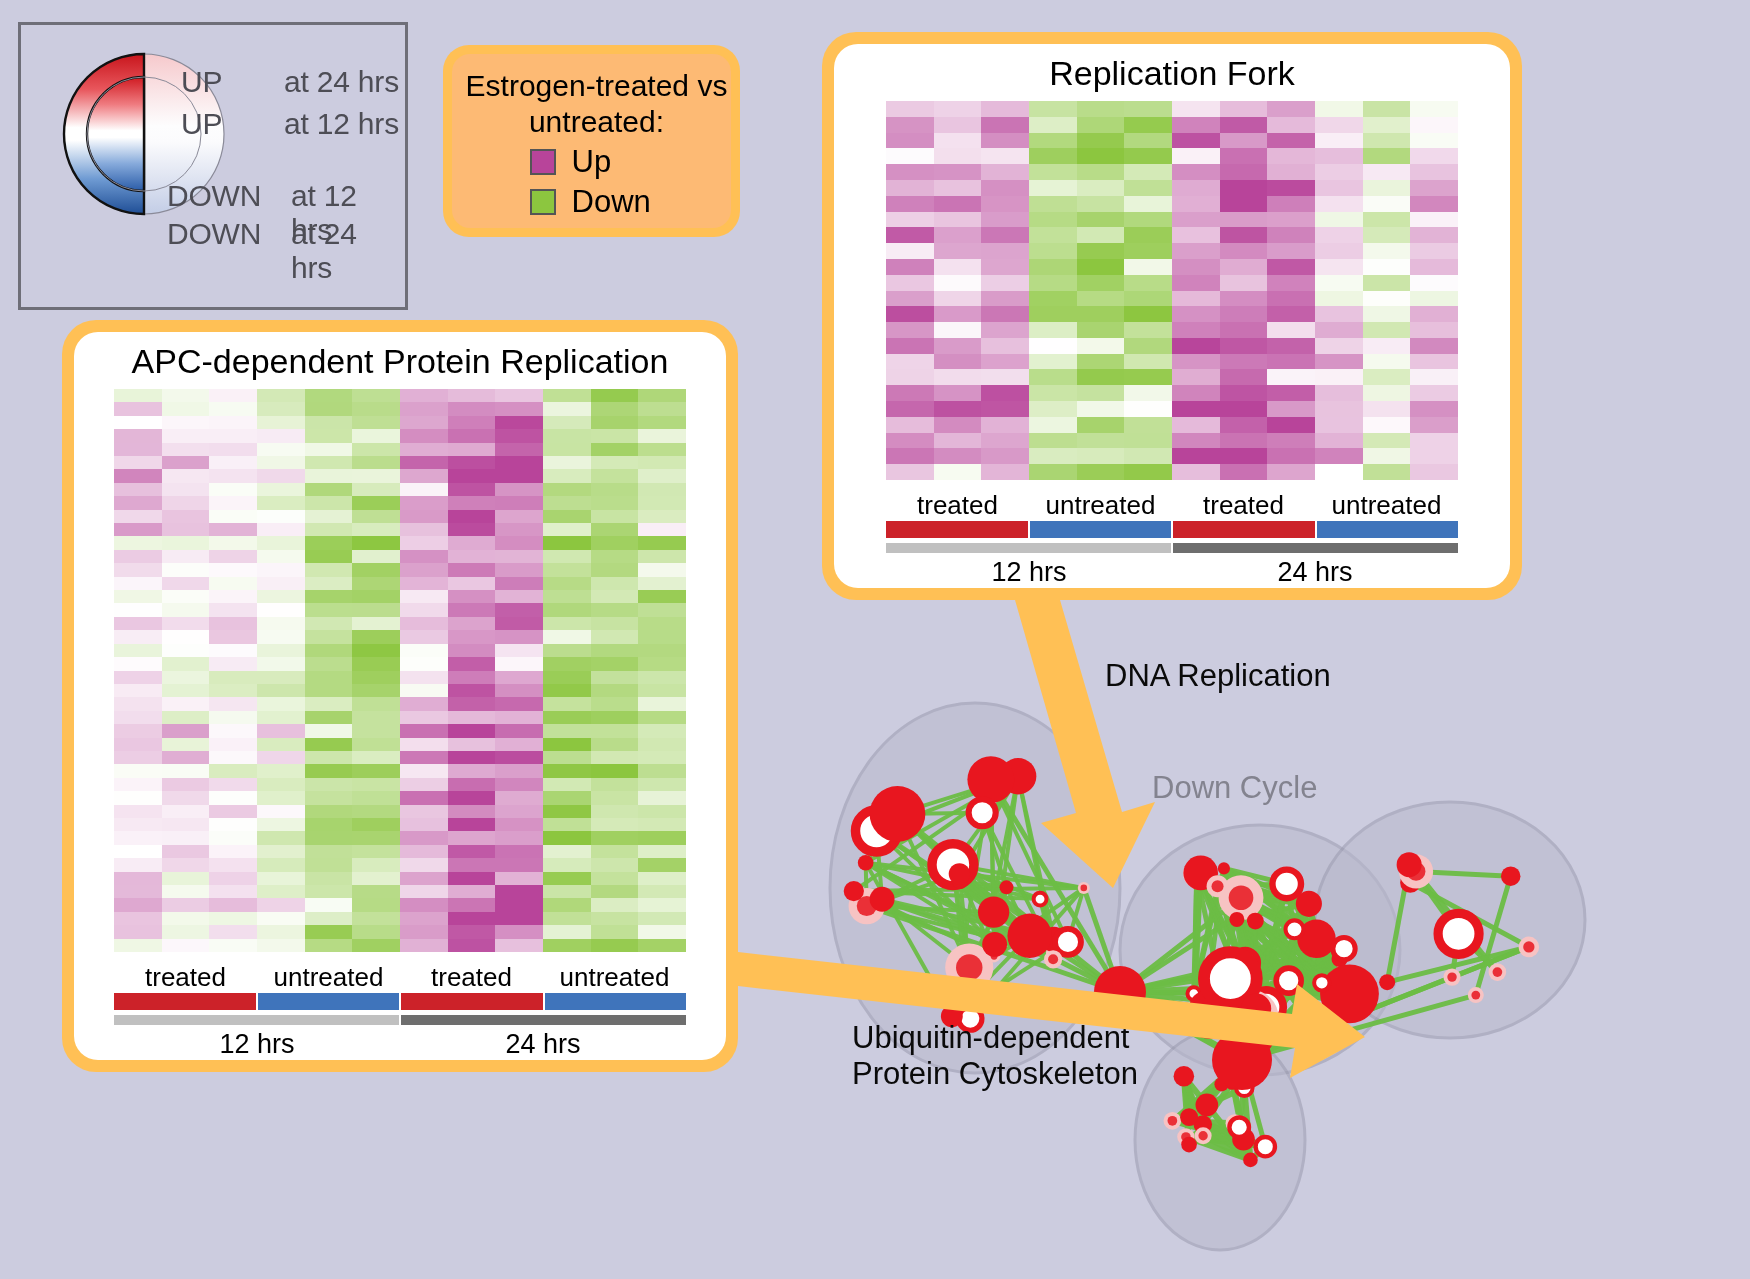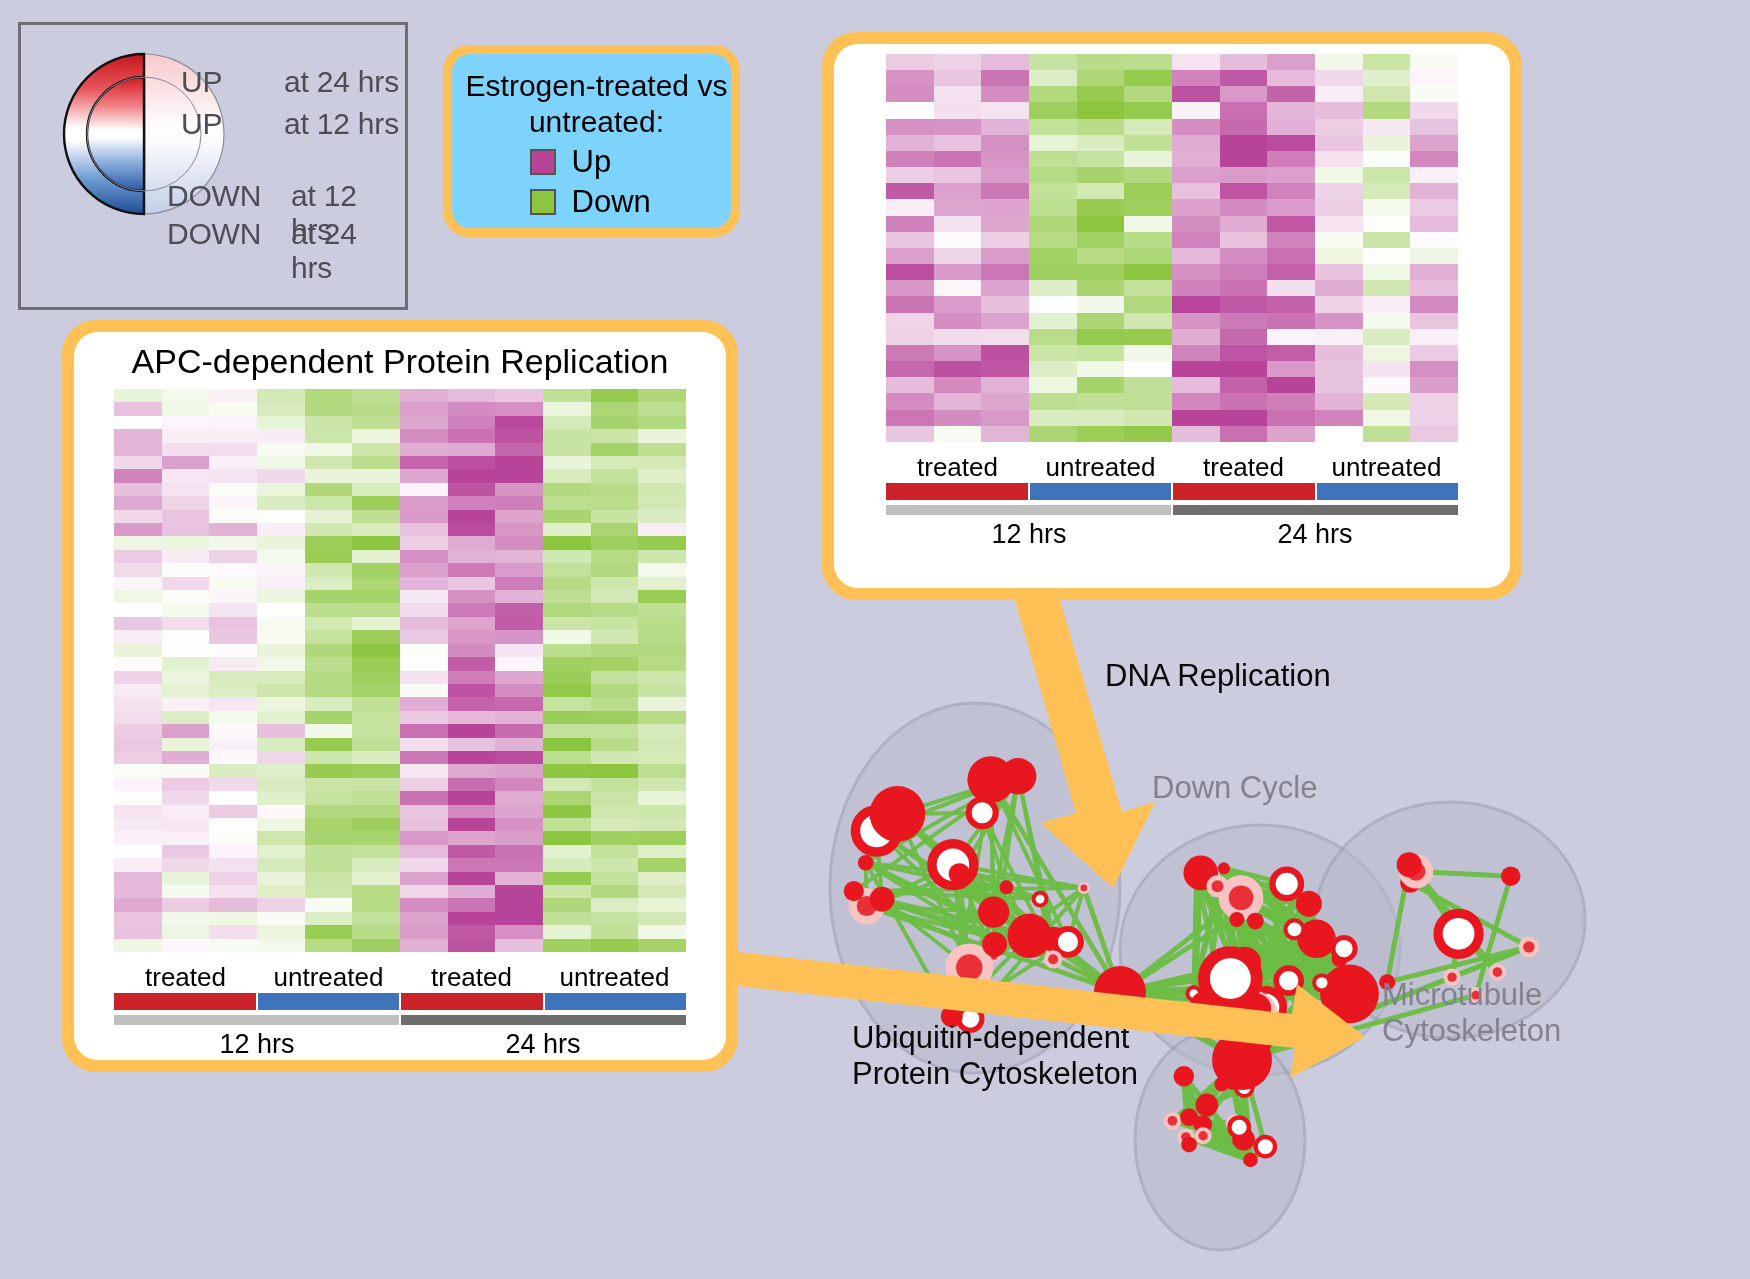--- a/index.html
+++ b/index.html
@@ -31,21 +31,21 @@
     position:absolute;left:0;top:224px;width:390px;text-align:center;
     color:#4d4d55;font-size:29px;line-height:34px;
   }
 
   
   #legend-box{
     position:absolute;left:443px;top:45px;width:297px;height:192px;
     background:#ffc055;border-radius:26px;box-sizing:border-box;padding:9px;
   }
   #legend-inner{
-    width:100%;height:100%;background:#7dd3fc;border-radius:18px;
+    width:100%;height:100%;background:#fdba74;border-radius:18px;
     box-sizing:border-box;padding:14px 0 0 10px;
   }
   #legend-title{font-size:30px;line-height:36px;text-align:center;color:#000;}
   .legend-row{display:flex;align-items:center;justify-content:center;gap:16px;margin-top:4px;}
   .legend-row .sw{width:26px;height:26px;border:2px solid #555;box-sizing:border-box;}
   .legend-row .lb{font-size:31px;color:#000;width:92px;text-align:left;}
 
   
   .panel{position:absolute;background:#ffc055;border-radius:34px;box-sizing:border-box;padding:12px;}
   .panel-inner{width:100%;height:100%;background:#fff;border-radius:24px;box-sizing:border-box;
@@ -137,20 +137,21 @@
       </div>
       <div class="legend-row">
         <span class="sw" id="sw-down" style="background: rgb(140, 198, 63);"></span>
         <span class="lb">Down</span>
       </div>
     </div>
   </div>
 
   <div class="panel" id="panel-rf">
     <div class="panel-inner">
+      <div class="panel-title">Replication Fork</div>
       <div class="hm" id="hm-rf" style="width: 572px; height: 388px; grid-template-columns: repeat(12, 1fr); grid-template-rows: repeat(24, 1fr);">
           <div style="background: rgb(235, 202, 226);"></div>
           <div style="background: rgb(238, 210, 231);"></div>
           <div style="background: rgb(229, 186, 218);"></div>
           <div style="background: rgb(199, 227, 162);"></div>
           <div style="background: rgb(185, 220, 138);"></div>
           <div style="background: rgb(187, 221, 142);"></div>
           <div style="background: rgb(245, 228, 240);"></div>
           <div style="background: rgb(230, 188, 219);"></div>
           <div style="background: rgb(218, 159, 203);"></div>
@@ -1399,22 +1400,20 @@
         <circle cx="399.0884538795773" cy="497.1850262755198" r="8.930537688313052" fill="#e8161f"></circle>
         <circle cx="431.57128933079184" cy="464.3053439299748" r="7.152828986756504" fill="#e8161f"></circle>
         <circle cx="460.4472552728387" cy="539.9129421350212" r="7.341029872652143" fill="#e8161f"></circle>
         <circle cx="413.1129636652973" cy="515.7828862198473" r="8.515233303653076" fill="#f7c3c3"></circle>
         <circle cx="413.1129636652973" cy="515.7828862198473" r="4.6833783170091925" fill="#e8161f" opacity="0.85"></circle>
         <circle cx="330" cy="372" r="26" fill="#e8161f"></circle>
         <circle cx="452" cy="440" r="30" fill="#e8161f"></circle>
       </svg>
     <div class="net-label" id="lbl-dna">DNA Replication</div>
     <div class="net-label" id="lbl-cc">Down Cycle</div>
-    <div class="net-label" id="lbl-mt">Microtubule
-Cytoskeleton</div>
     <div class="net-label" id="lbl-ub">Ubiquitin-dependent
 Protein Cytoskeleton</div>
   </div>
 
   <svg class="arrow-svg" viewBox="0 0 1750 1279">
     <g fill="#ffc055">
 
       <path d="M1015 600 L1060 600 L1122 812 L1155 802 L1113 888 L1041 823 L1076 813 L1015 600 Z"></path>
 
       <path d="M738 952 L1292 1014 L1297 984 L1365 1037 L1290 1078 L1295 1048 L738 986 Z"></path>

